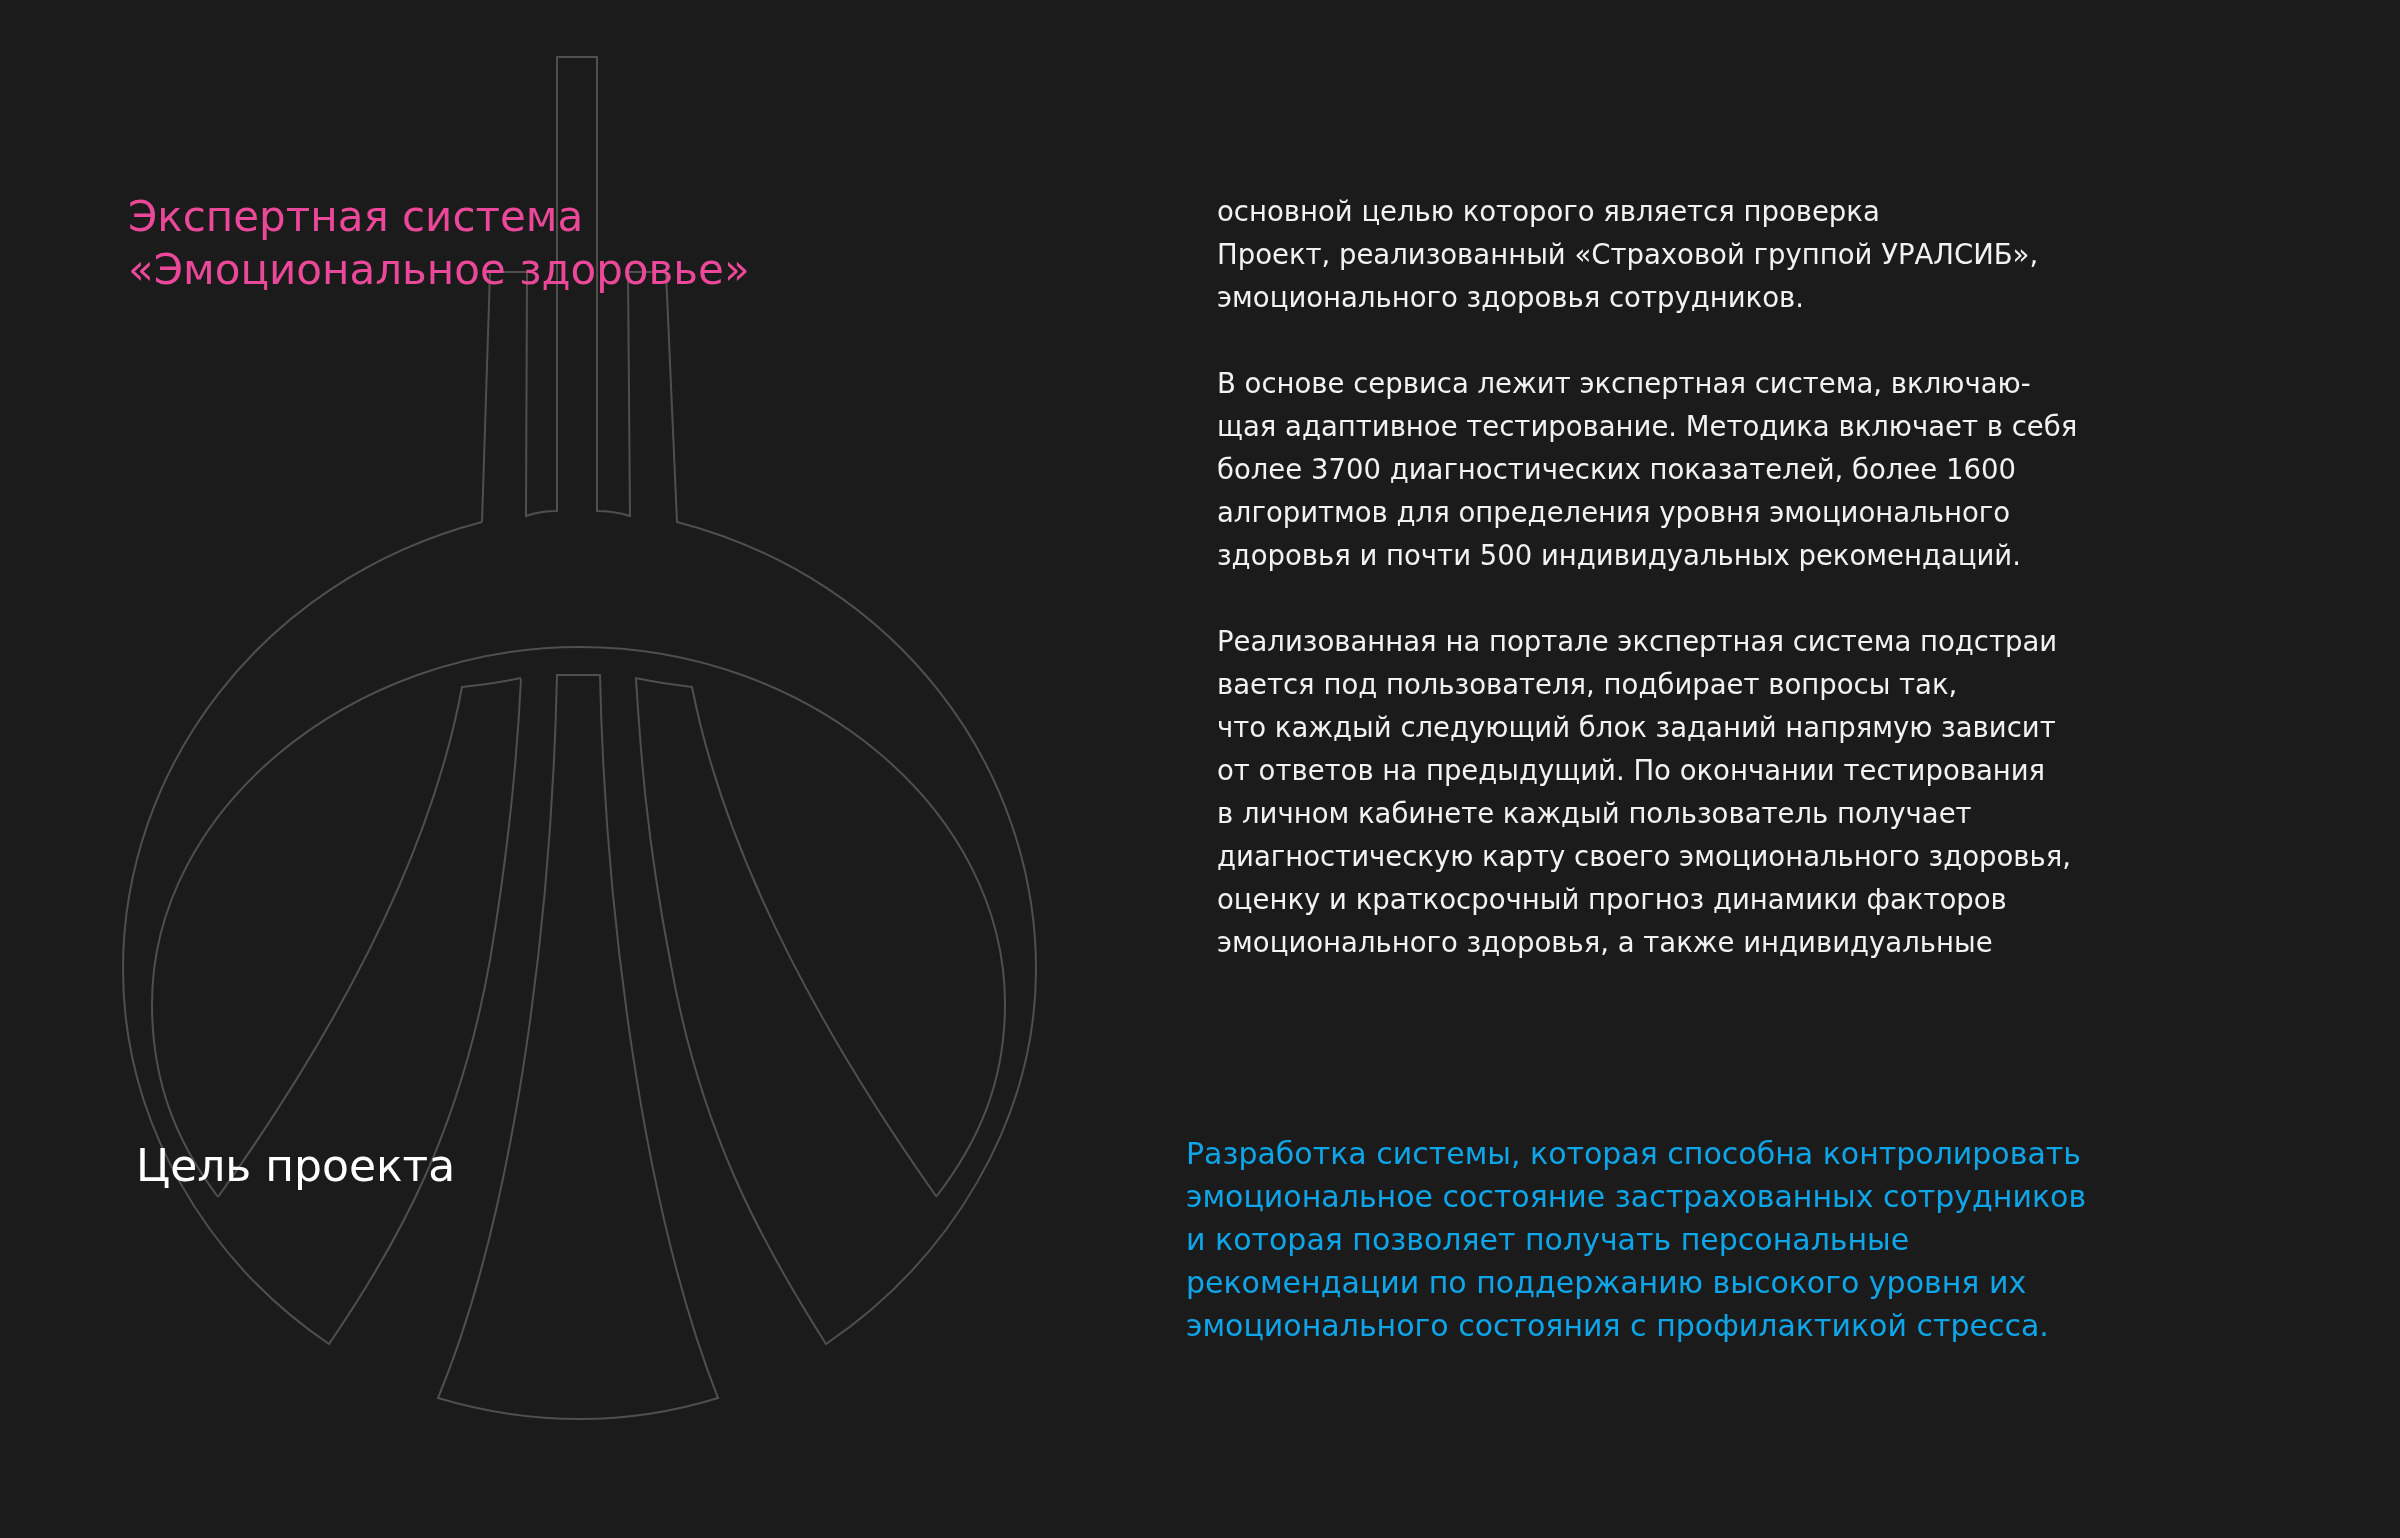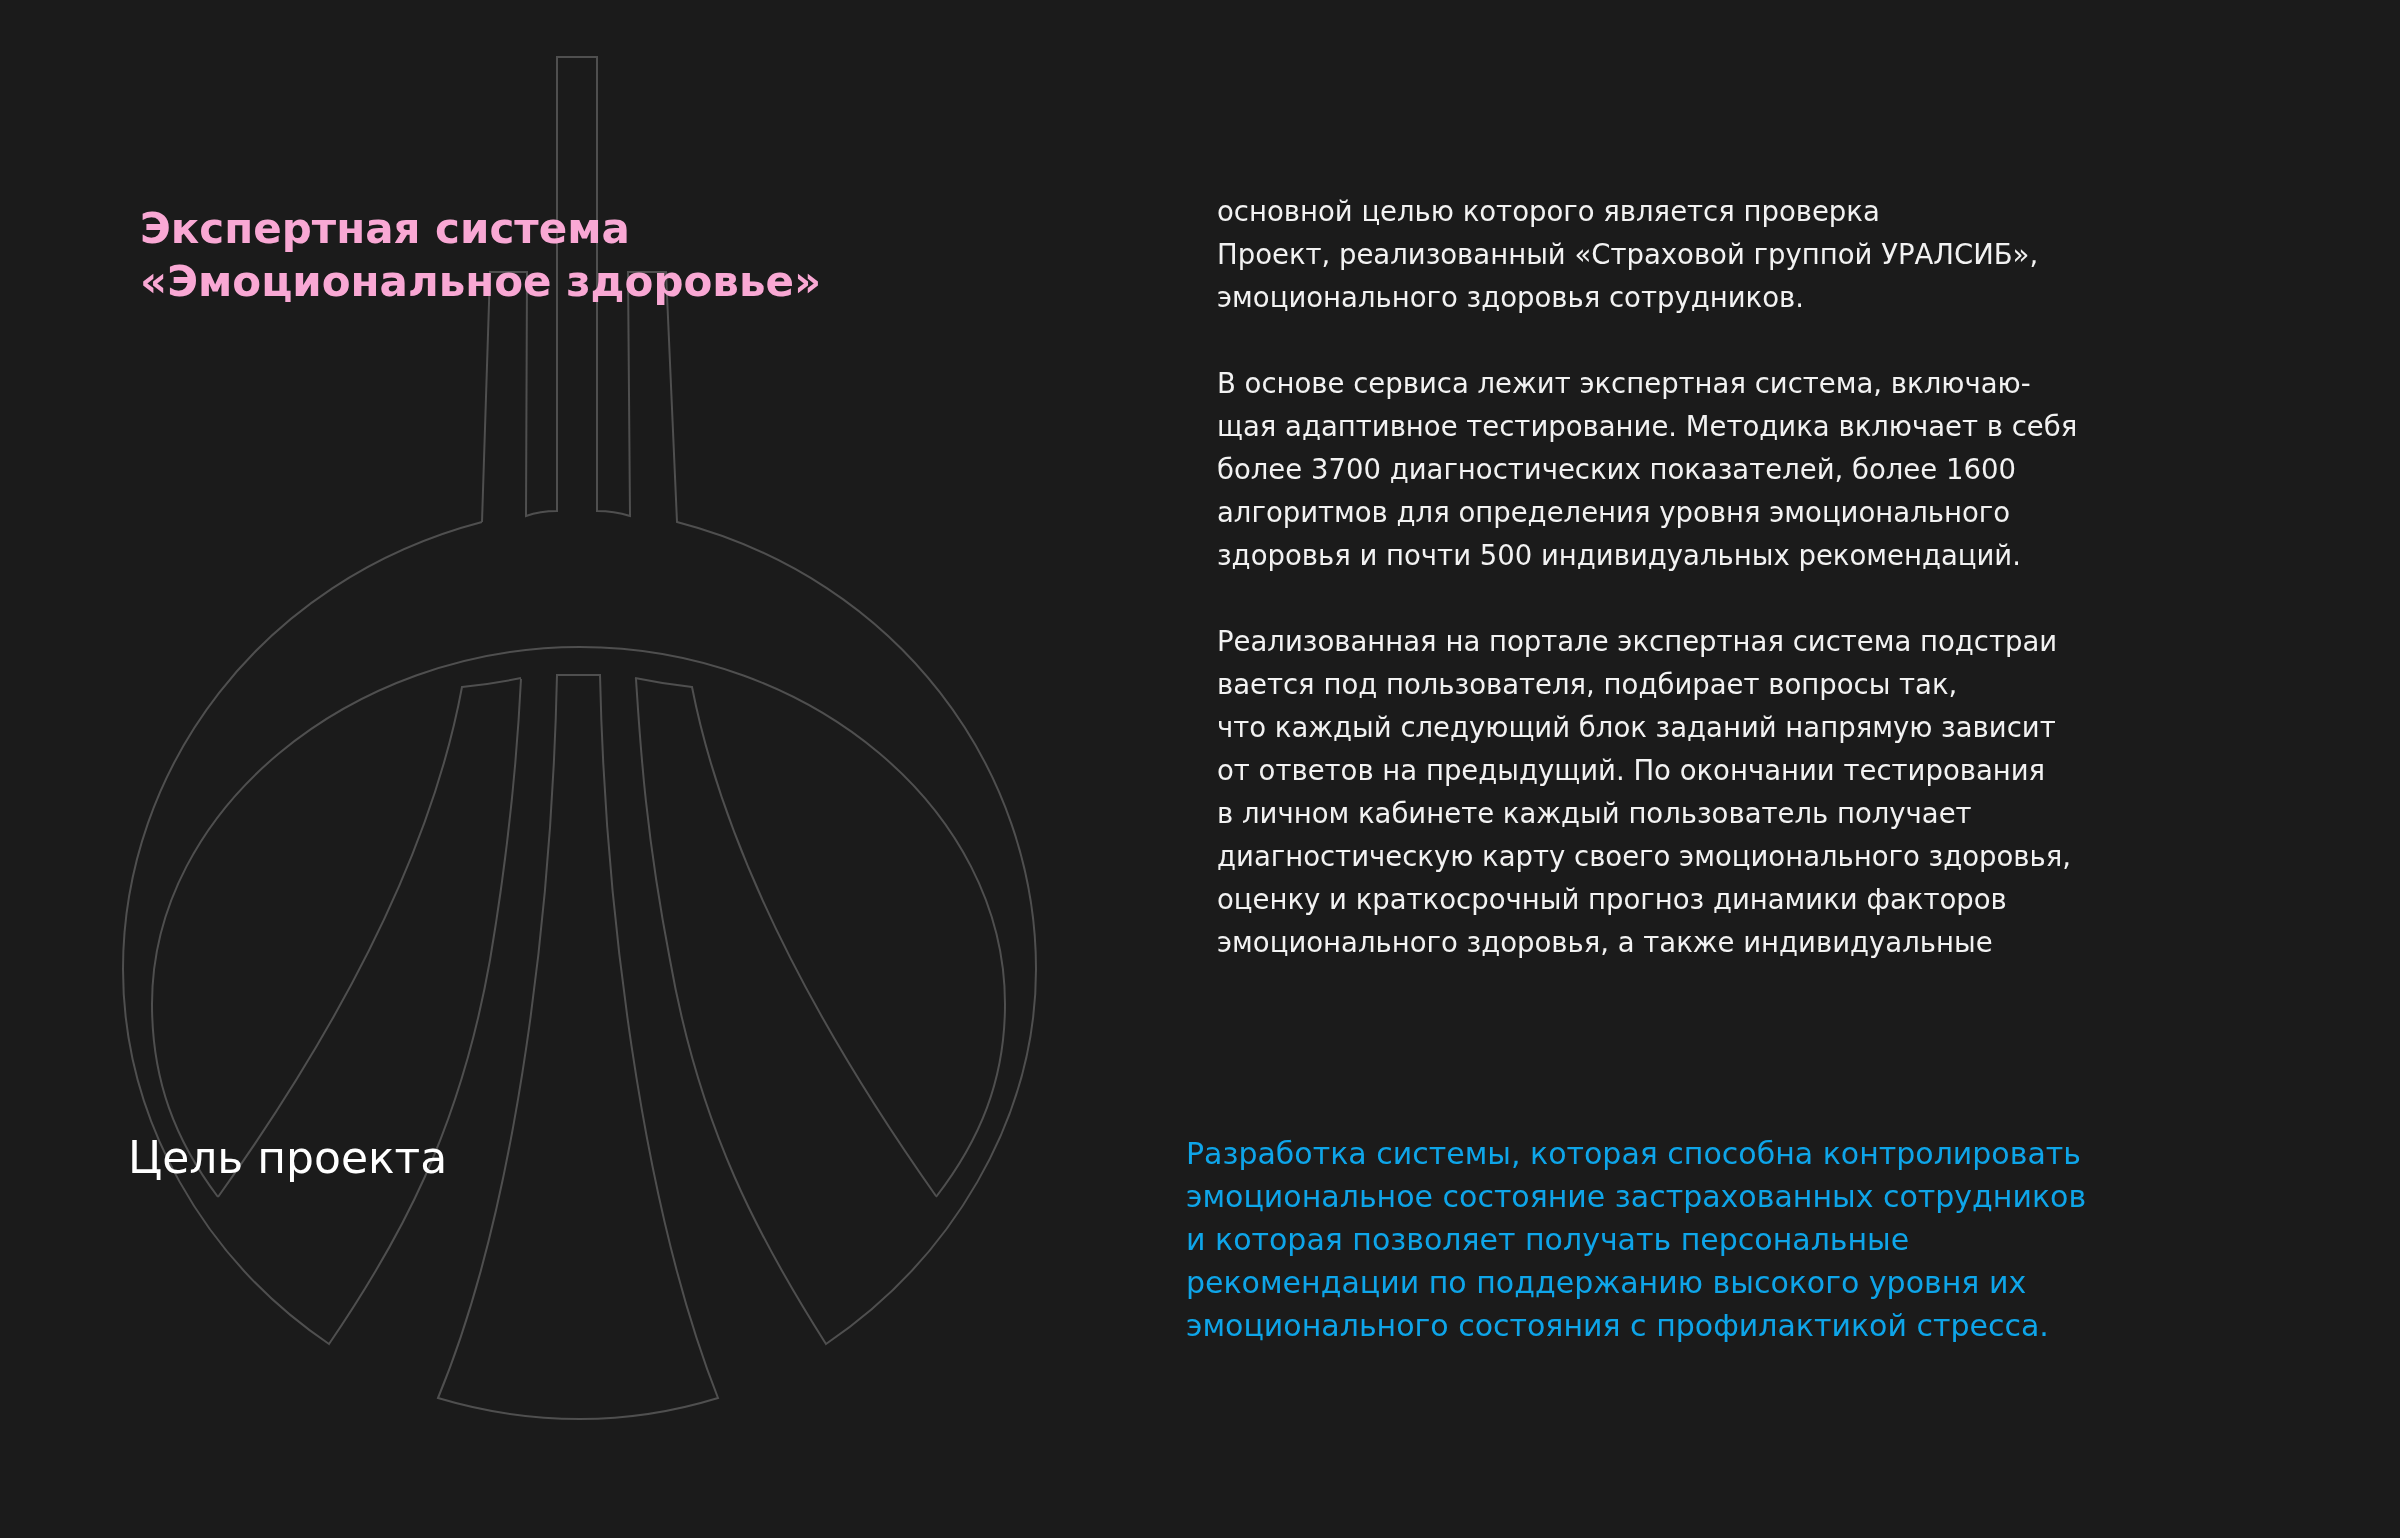--- a/index.html
+++ b/index.html
@@ -26,34 +26,34 @@
     .logo-outline path {
       fill: none;
       stroke: #4f4f4f;
       stroke-width: 2;
       stroke-linejoin: miter;
     }
     .page-title {
       position: absolute;
       left: 124px;
       top: 186px;
-      margin: 16px;
-      font-weight: 700;
+      margin: 4px;
+      font-weight: 400;
       font-size: 42px;
       line-height: 53px;
       letter-spacing: 0px;
-      color: #f9a8d4;
+      color: #ec4899;
       white-space: nowrap;
     }
     .page-title span { display: block; }
     .section-title {
       position: absolute;
       left: 124px;
       top: 1126px;
-      margin: 4px;
+      margin: 12px;
       font-weight: 400;
       font-size: 44px;
       line-height: 56px;
       color: #ffffff;
       white-space: nowrap;
     }
     .text-column {
       position: absolute;
       left: 1217px;
       top: 190px;

